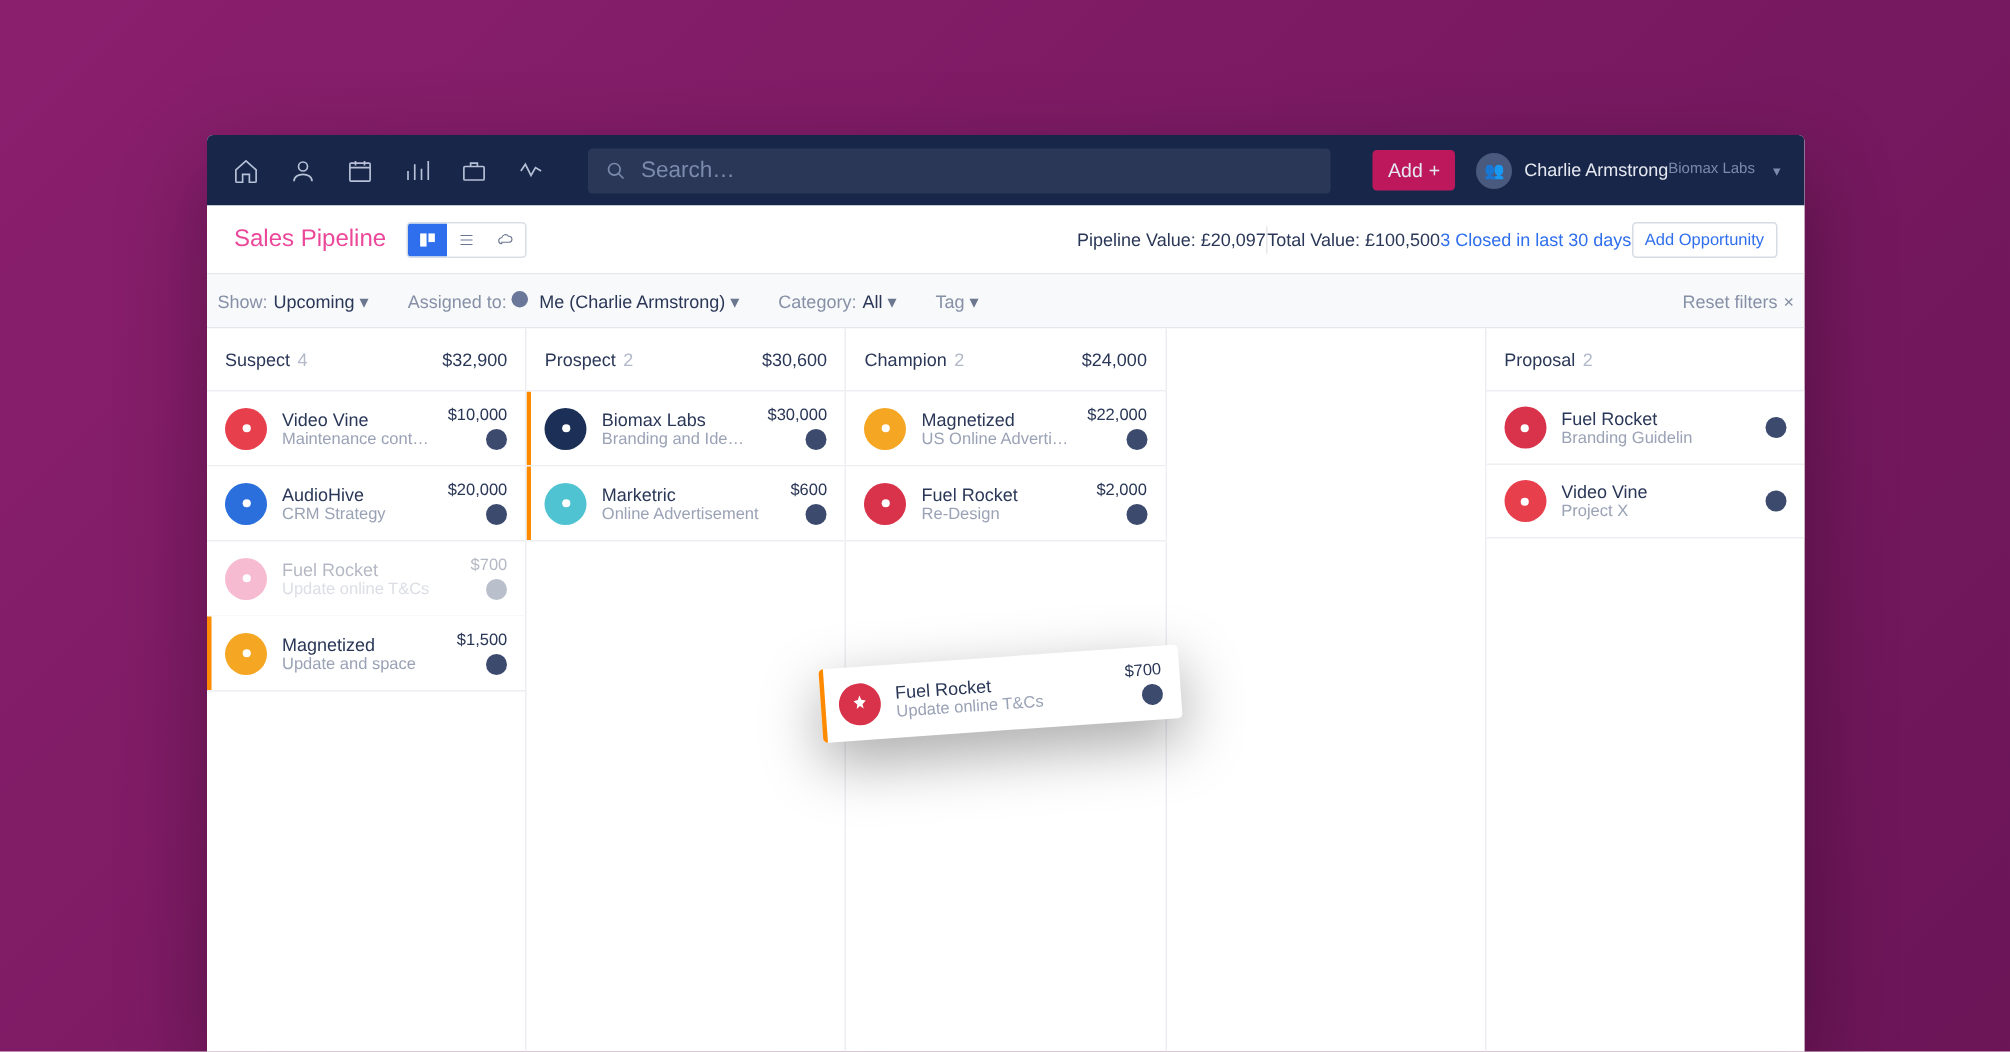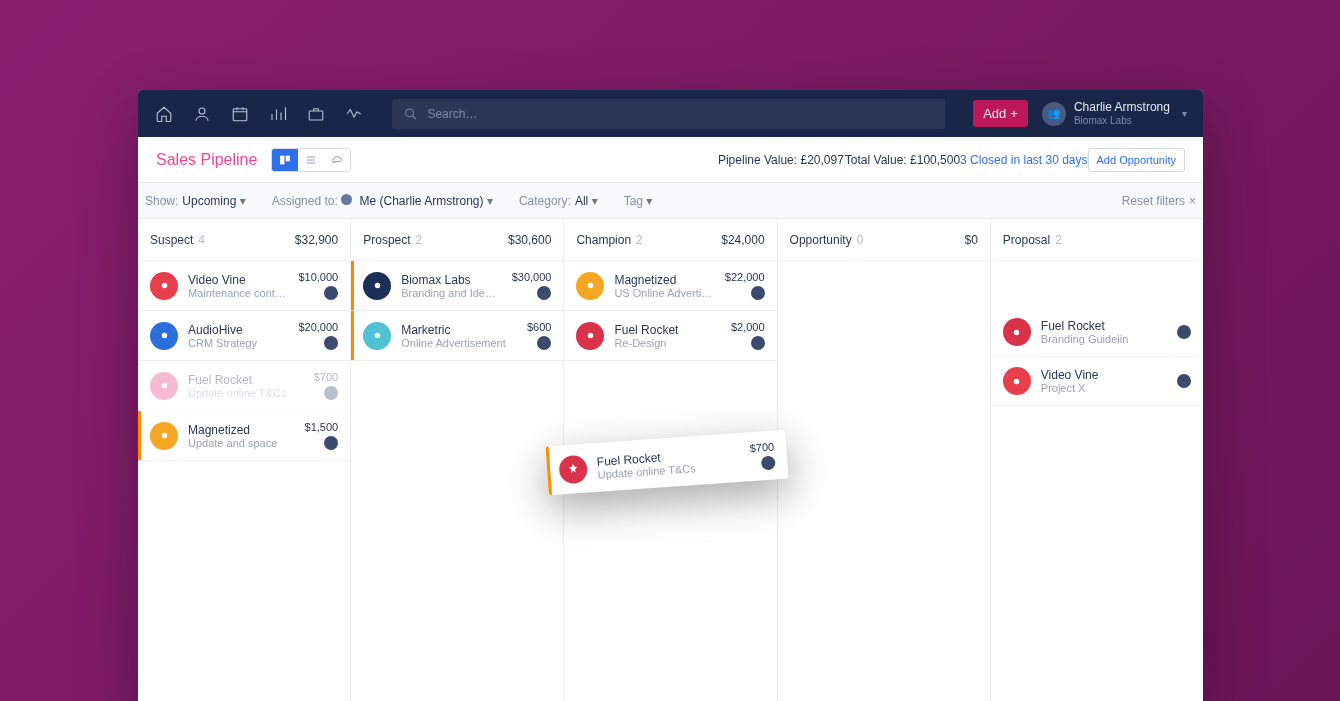--- a/index.html
+++ b/index.html
@@ -37,31 +37,31 @@
   height: 30px;
   background: #2a3757;
   border-radius: 3px;
   display: flex;
   align-items: center;
   padding: 0 12px;
   max-width: 570px;
 }
 .searchbar svg { width:14px; height:14px; stroke:#7b8aad; fill:none; stroke-width:2; margin-right:10px;}
 .searchbar input {
-  background: transparent; border: none; color: #e5e8f0; font-size: 12px; outline:none; width:100%;
+  background: transparent; border: none; color: #e5e8f0; font-size: 15px; outline:none; width:100%;
 }
 .searchbar input::placeholder { color: #7b8aad; }
 .topbar-right { display:flex; align-items:center; gap:14px; margin-left:auto;}
 .add-btn {
   background: #be185d; color: #e5e8f0; font-size: 13px; padding: 6px 10px;
   border-radius: 3px; display:flex; align-items:center; gap:4px; cursor:pointer;text-align:center;
 }
 .user-chip { display:flex; align-items:center; gap:8px; cursor:pointer; }
 .user-avatar { width:24px; height:24px; border-radius:50%; background:#4a5a7f; display:flex; align-items:center; justify-content:center; font-size:11px; color:#fff;}
-.user-info { display:flex; flex-direction:column; line-height:1.1; }
+.user-info { display:flex; line-height:1.1; }
 .user-name { color:#e5e8f0; font-size:12px; }
 .user-org { color:#7b8aad; font-size:10px; }
 .chevron-down { color:#7b8aad; font-size:10px; margin-left:4px;}
 
 .subheader {
   height: 46px;
   background: #fff;
   border-bottom: 1px solid #e5e7eb;
   display: flex;
   align-items: center;
@@ -90,21 +90,21 @@
 .filterbar .f-label { color:#8690a6; }
 .filterbar .f-value { color:#2a3757; margin-left:4px; cursor:pointer;}
 .filterbar .f-reset { margin-left:auto; color:#8690a6; cursor:pointer; display:flex; align-items:center; gap:4px;}
 
 .board {
   display:flex; height: calc(100% - 129px); background:#fff;
 }
 .col {
   flex:1; min-width:0; border-right:1px solid #edeef2; display:flex; flex-direction:column;
 }
-.col:last-child { border-right:none;gap:47px; }
+.col:last-child { border-right:none; }
 .col-header {
   height: 42px; padding:0 12px; display:flex; align-items:center; border-bottom:1px solid #edeef2;
   font-size:12px;
 }
 .col-title { color:#2a3757; font-weight:500; }
 .col-count { color:#b2b9c8; margin-left:5px; }
 .col-value { margin-left:auto; color:#2a3757; }
 .cards { flex:1; overflow:hidden; }
 .card {
   border-bottom:1px solid #edeef2; padding:10px 12px; display:flex; align-items:center; gap:10px;
@@ -411,25 +411,20 @@
               <div class="card-sub">Re-Design</div>
             </div>
             <div class="card-right">
               <div class="card-amount">$2,000</div>
               <div class="card-avatar"></div>
             </div>
           </div>
         </div>
       </div>
       <div class="col">
-        <div class="col-header">
-          <span class="col-title">Opportunity</span>
-          <span class="col-count">0</span>
-          <span class="col-value">$0</span>
-        </div>
         <div class="cards"></div>
       </div>
       <div class="col">
         <div class="col-header">
           <span class="col-title">Proposal</span>
           <span class="col-count">2</span>
           <span class="col-value"></span>
         </div>
         <div class="cards">
           <div class="card">

